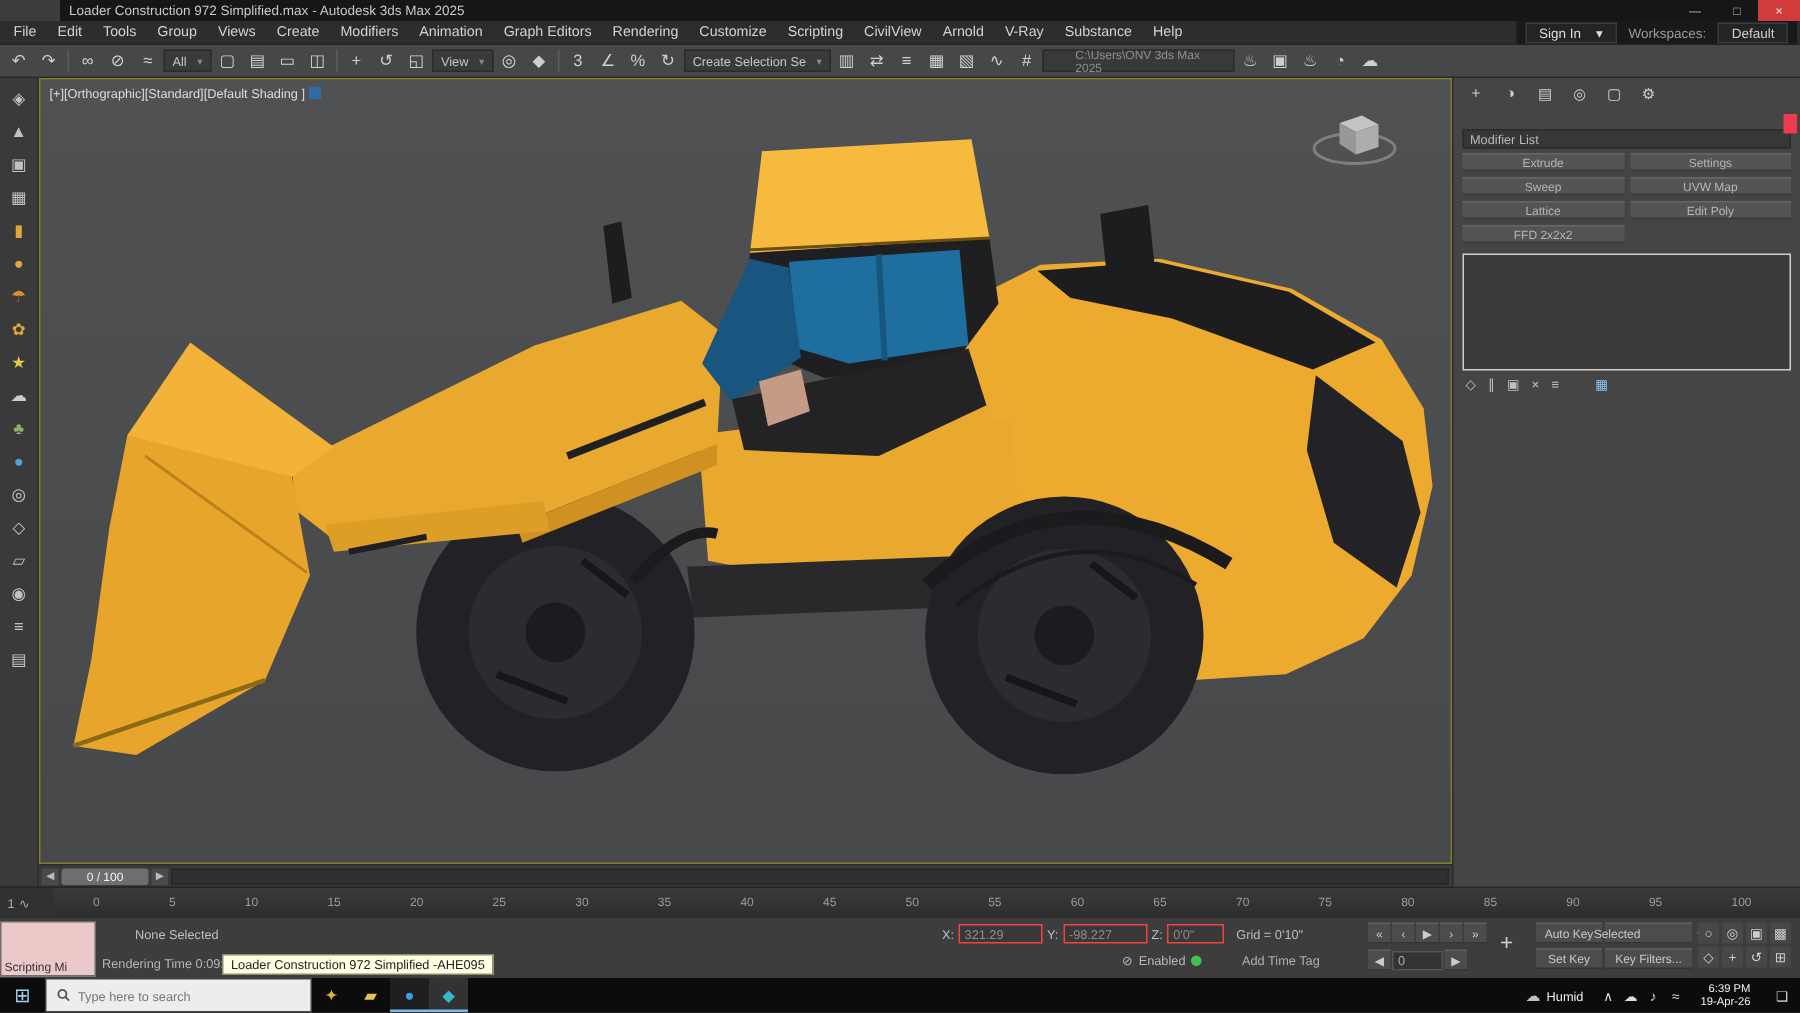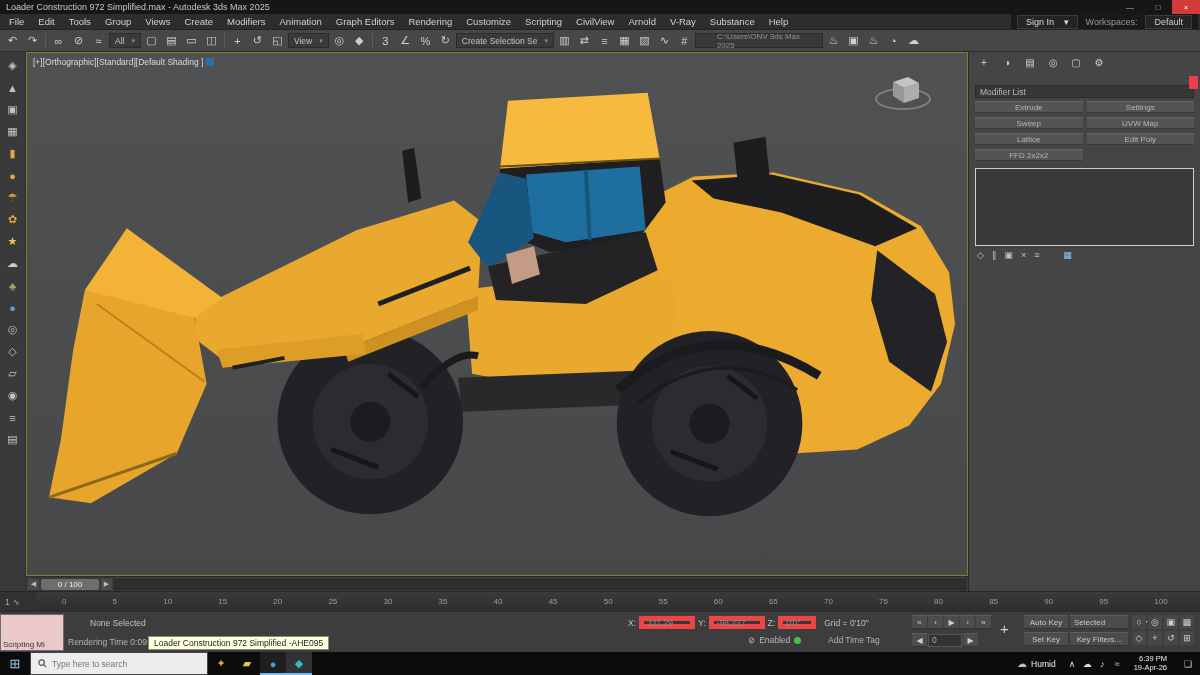--- a/index.html
+++ b/index.html
@@ -1,19 +1,19 @@
 <!DOCTYPE html>
 <html><head>
 <meta charset="utf-8">
 <style>
 *{margin:0;padding:0;box-sizing:border-box;}
 body{font-family:"Liberation Sans",sans-serif;background:#000;}
 .screen{position:relative;width:1200px;height:675px;background:#3c3c3c;overflow:hidden;display:flex;flex-direction:column;font-size:9px;color:#ccc;}
 
-.titlebar{height:14px;background:#161616;display:flex;align-items:center;padding-left:6px;color:#c9c9c9;font-size:9px;flex:0 0 auto;}
+.titlebar{height:14px;background:#161616;display:flex;align-items:center;padding-left:6px;color:#c9c9c9;font-size:9px;flex:0 0 auto;margin-left:40px;}
 .titlebar .spacer{flex:1;}
 .win-btn{width:28px;height:14px;display:flex;align-items:center;justify-content:center;font-size:8px;color:#bbb;}
 [data-name="close-button"]{background:#d13b3b;color:#fff;}
 
 .menubar{height:16px;background:#2d2d2d;display:flex;align-items:center;padding:0 2px;flex:0 0 auto;border-bottom:1px solid #222;}
 .menu-item{padding:0 7px;font-size:9.5px;color:#d2d2d2;}
 .menubar-right{margin-left:auto;display:flex;align-items:center;height:100%;background:#191919;padding:0 6px;gap:8px;}
 .signin{background:#242424;border:1px solid #3a3a3a;padding:1px 8px;color:#ddd;display:flex;gap:10px;align-items:center;justify-content:space-between;}
 .ws-label{color:#9a9a9a;}
 .ws-dd{background:#242424;border:1px solid #3a3a3a;padding:1px 8px;color:#cfcfcf;}
@@ -57,32 +57,32 @@
 .ruler{height:20px;background:#313131;border-top:1px solid #262626;display:flex;align-items:stretch;flex:0 0 auto;}
 .ruler-left{width:36px;display:flex;align-items:center;gap:3px;padding-left:5px;color:#ababab;font-size:8.5px;flex:0 0 auto;}
 .ticks{flex:1;display:flex;justify-content:space-between;align-items:center;padding:0 32px 0 26px;color:#9c9c9c;font-size:8px;background:linear-gradient(#3a3a3a,#2e2e2e);}
 
 .statusbar{position:relative;height:41px;background:#3d3d3d;border-top:1px solid #2b2b2b;flex:0 0 auto;font-size:8.5px;color:#c0c0c0;}
 .listener{position:absolute;left:0;top:2px;width:64px;height:37px;background:#ecc9c9;border:1px solid #6d6d6d;color:#333;display:flex;align-items:flex-end;padding:1px 2px;font-size:8px;}
 .sel-text{position:absolute;left:70px;top:6px;padding-left:20px;}
 .rtime{position:absolute;left:68px;top:25px;color:#b5b5b5;}
 .tooltip{position:absolute;left:148px;top:24px;background:#ffffe1;border:1px solid #8c8c6a;color:#222;padding:0 5px;height:14px;line-height:13px;z-index:6;font-size:8.5px;}
 .coord-group{position:absolute;left:628px;top:4px;display:flex;align-items:center;gap:3px;}
-.coord-field{width:56px;height:13px;background:#383838;border:5px solid #ef4444;color:#8d8d8d;padding:0 3px;display:flex;align-items:center;}
+.coord-field{width:56px;height:13px;background:#383838;border:1px solid #ef4444;color:#8d8d8d;padding:0 3px;display:flex;align-items:center;}
 .coord-field.small{width:38px;}
 .grid-label{margin-left:5px;color:#bdbdbd;}
 .transport{position:absolute;left:912px;top:3px;display:flex;gap:1px;}
 .tr-btn{width:15px;height:14px;background:#4c4c4c;border-top:1px solid #5e5e5e;border-bottom:1px solid #333;display:flex;align-items:center;justify-content:center;font-size:8px;color:#ccc;}
 .frame-group{position:absolute;left:912px;top:21px;display:flex;gap:1px;align-items:center;}
 .frame-field{width:34px;height:13px;background:#333;border:1px solid #555;color:#aaa;padding:0 3px;display:flex;align-items:center;}
 .pan-widget{position:absolute;left:1000px;top:8px;font-size:15px;color:#cfcfcf;}
 .sbtn{position:absolute;height:14px;background:#4c4c4c;border-top:1px solid #5e5e5e;border-bottom:1px solid #333;color:#c9c9c9;font-size:8px;display:flex;align-items:center;justify-content:center;}
 .autokey{left:1024px;top:3px;width:44px;}
 .setkey{left:1024px;top:20px;width:44px;}
-.selected-dd{left:1070px;top:3px;width:58px;justify-content:space-between;padding:0 4px;gap:38px;}
+.selected-dd{left:1070px;top:3px;width:58px;padding:0 4px;gap:38px;}
 .keyfilters{left:1070px;top:20px;width:58px;}
 .enabled-group{position:absolute;left:748px;top:23px;display:flex;align-items:center;gap:4px;color:#b9b9b9;}
 .enabled-dot{width:7px;height:7px;border-radius:50%;background:#43c24a;}
 .addtag{position:absolute;left:828px;top:23px;color:#b0b0b0;}
 .nav-cluster{position:absolute;left:1132px;top:3px;display:flex;flex-direction:column;gap:2px;}
 .nav-row{display:flex;gap:2px;}
 .nav-ic{width:14px;height:14px;background:#474747;display:flex;align-items:center;justify-content:center;font-size:9px;color:#cfcfcf;}
 
 .taskbar{height:23px;background:#0c0c0c;display:flex;align-items:center;flex:0 0 auto;color:#ddd;}
 .start{width:30px;height:100%;display:flex;align-items:center;justify-content:center;color:#9ecfeb;font-size:13px;}

